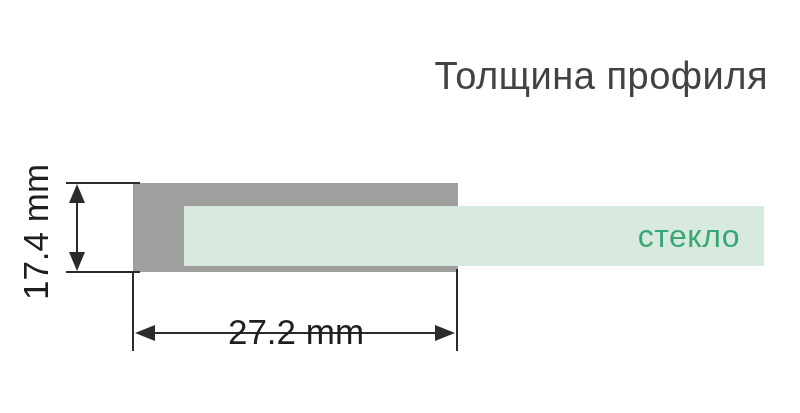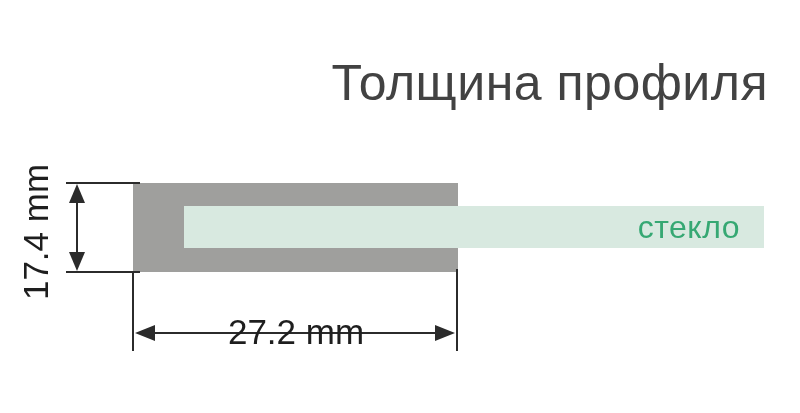--- a/index.html
+++ b/index.html
@@ -14,21 +14,21 @@
     height: 413px;
     background: var(--background, #fff);
     overflow: hidden;
   }
 
   
   .page-title {
     position: absolute;
     top: 56px;
     right: 32px;
-    font-size: 50px;
+    font-size: 38px;
     line-height: 1.1;
     letter-spacing: 0.5px;
     color: var(--title-color);
     white-space: nowrap;
   }
 
   
   .profile-rect {
     position: absolute;
     left: 133px;
@@ -37,21 +37,21 @@
     height: 89px;
     background: var(--profile-color);
   }
 
   
   .glass-rect {
     position: absolute;
     left: 184px;
     top: 206px;
     width: 580px;
-    height: 42px;
+    height: 60px;
     background: var(--glass-color);
     display: flex;
     align-items: center;
     justify-content: flex-end;
   }
   .glass-label {
     color: var(--glass-label-color);
     font-size: 32px;
     line-height: 46px;
     padding-right: 24px;

